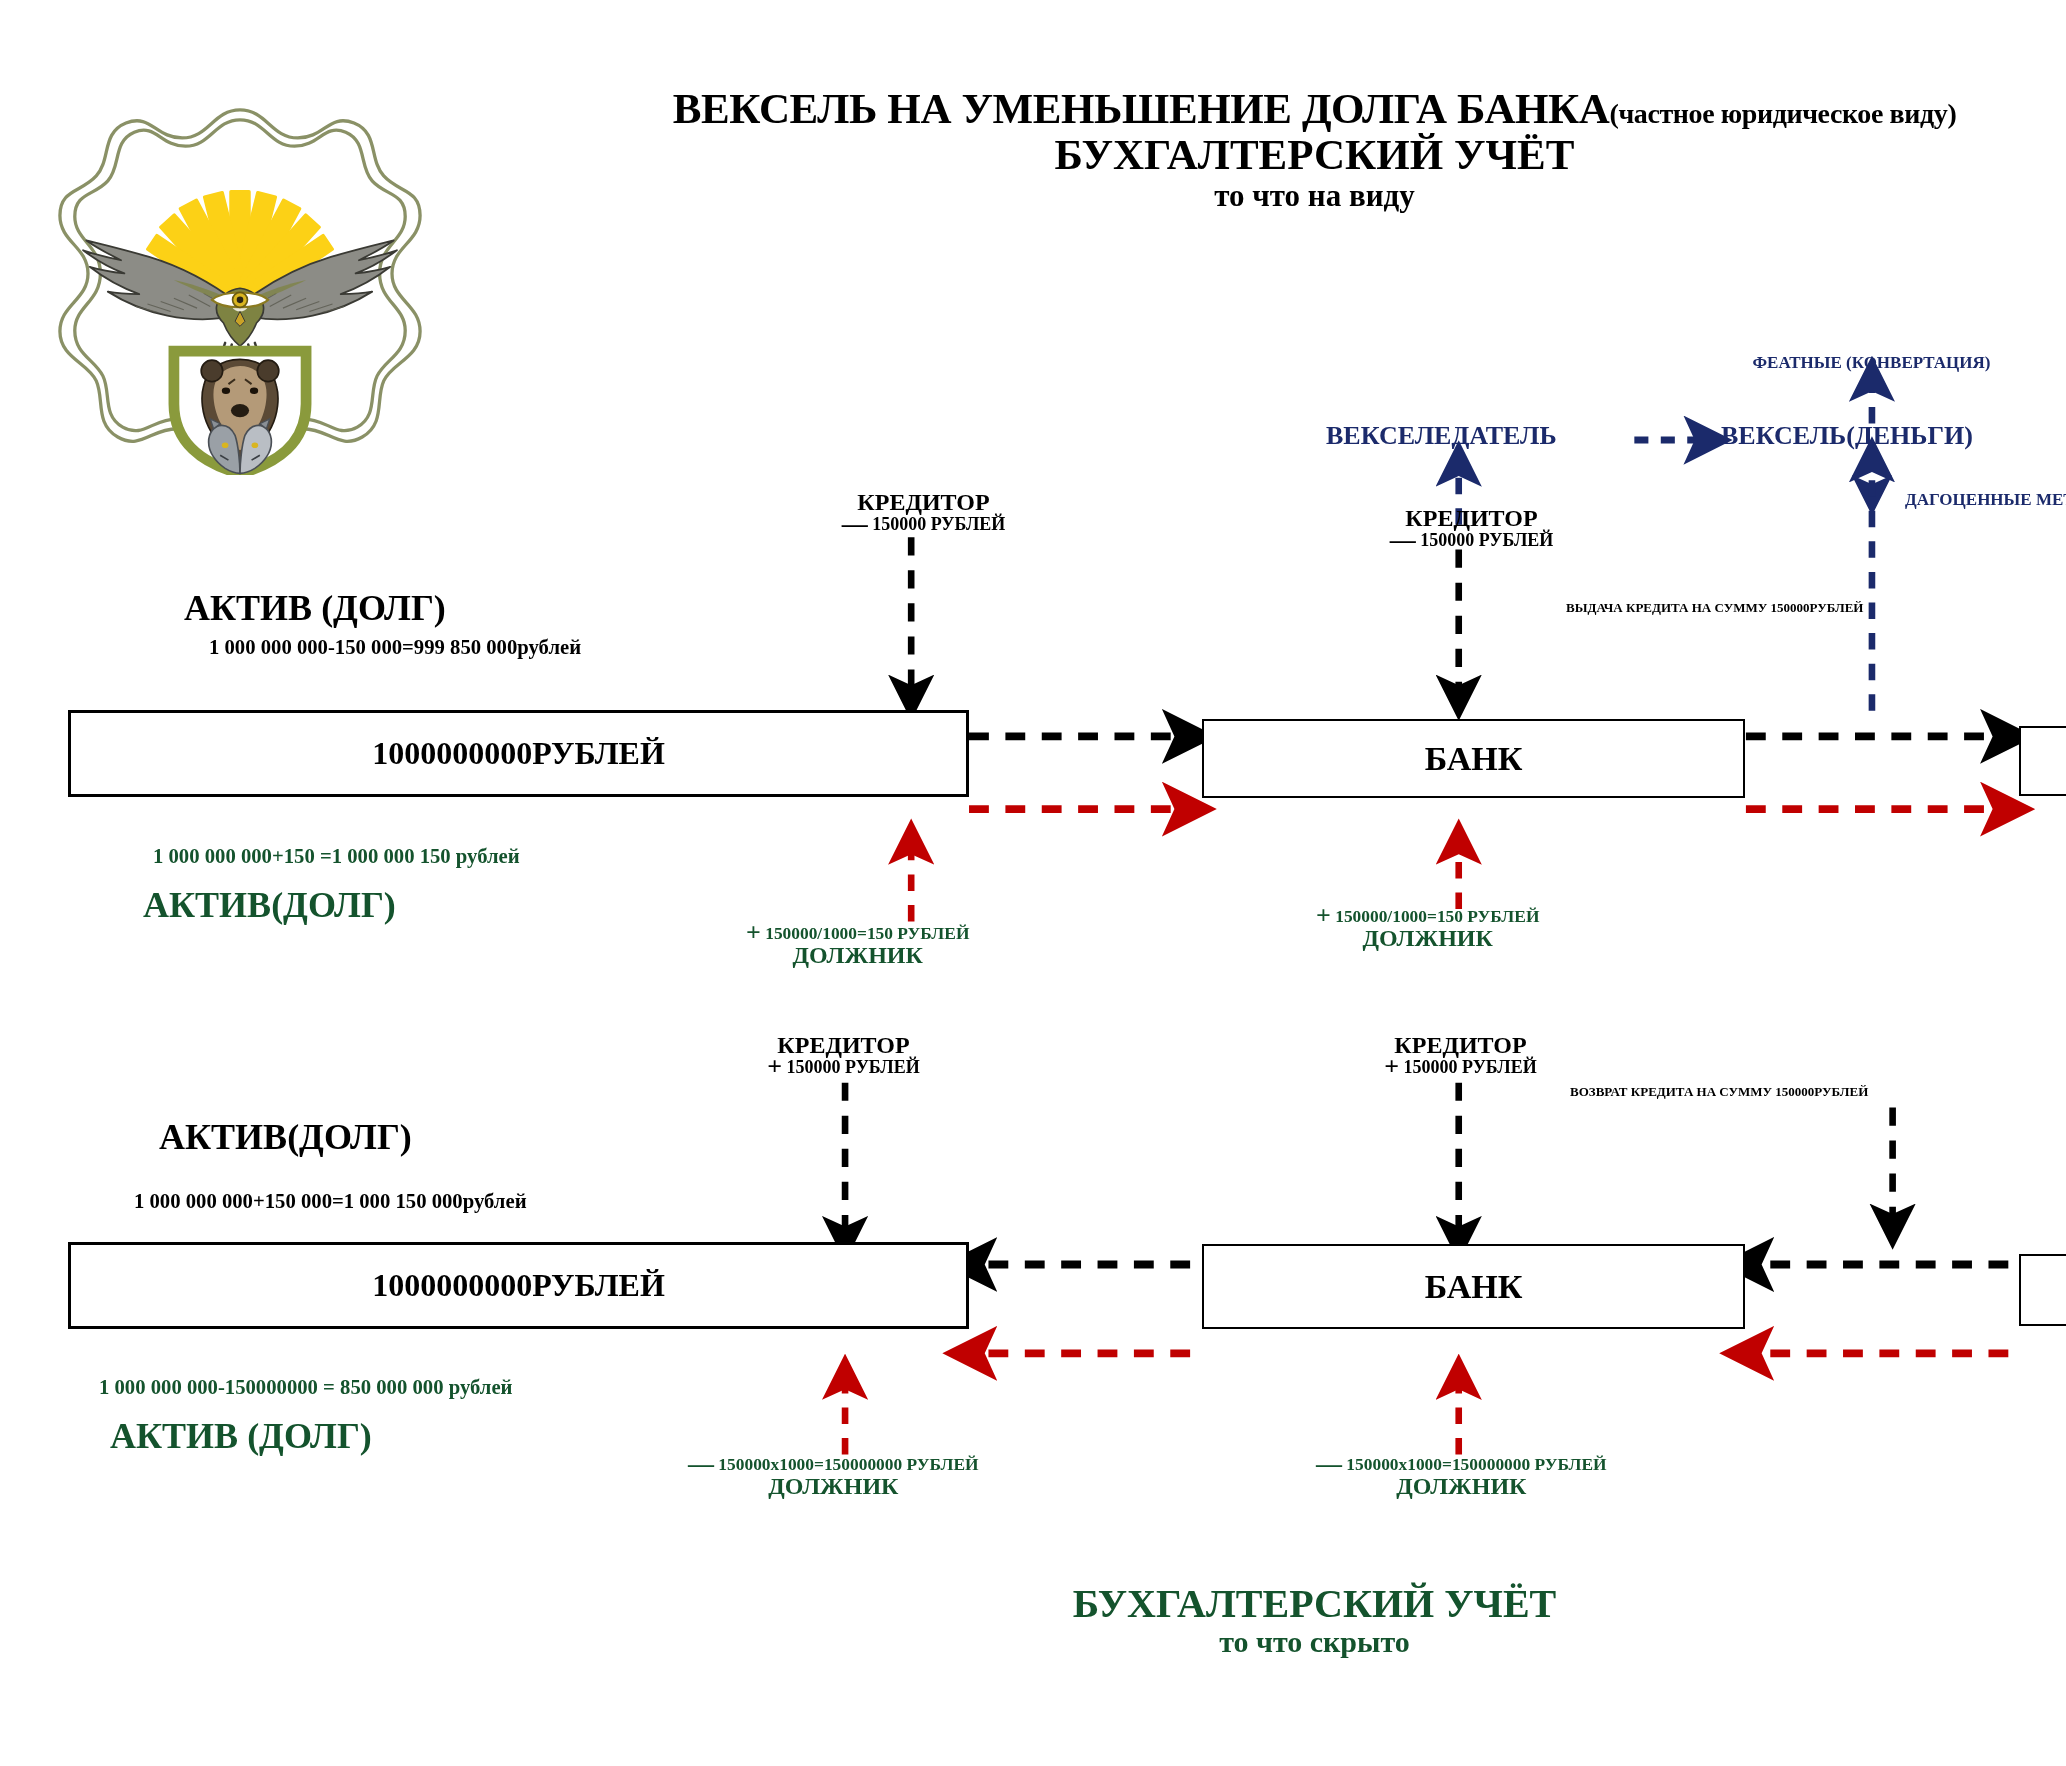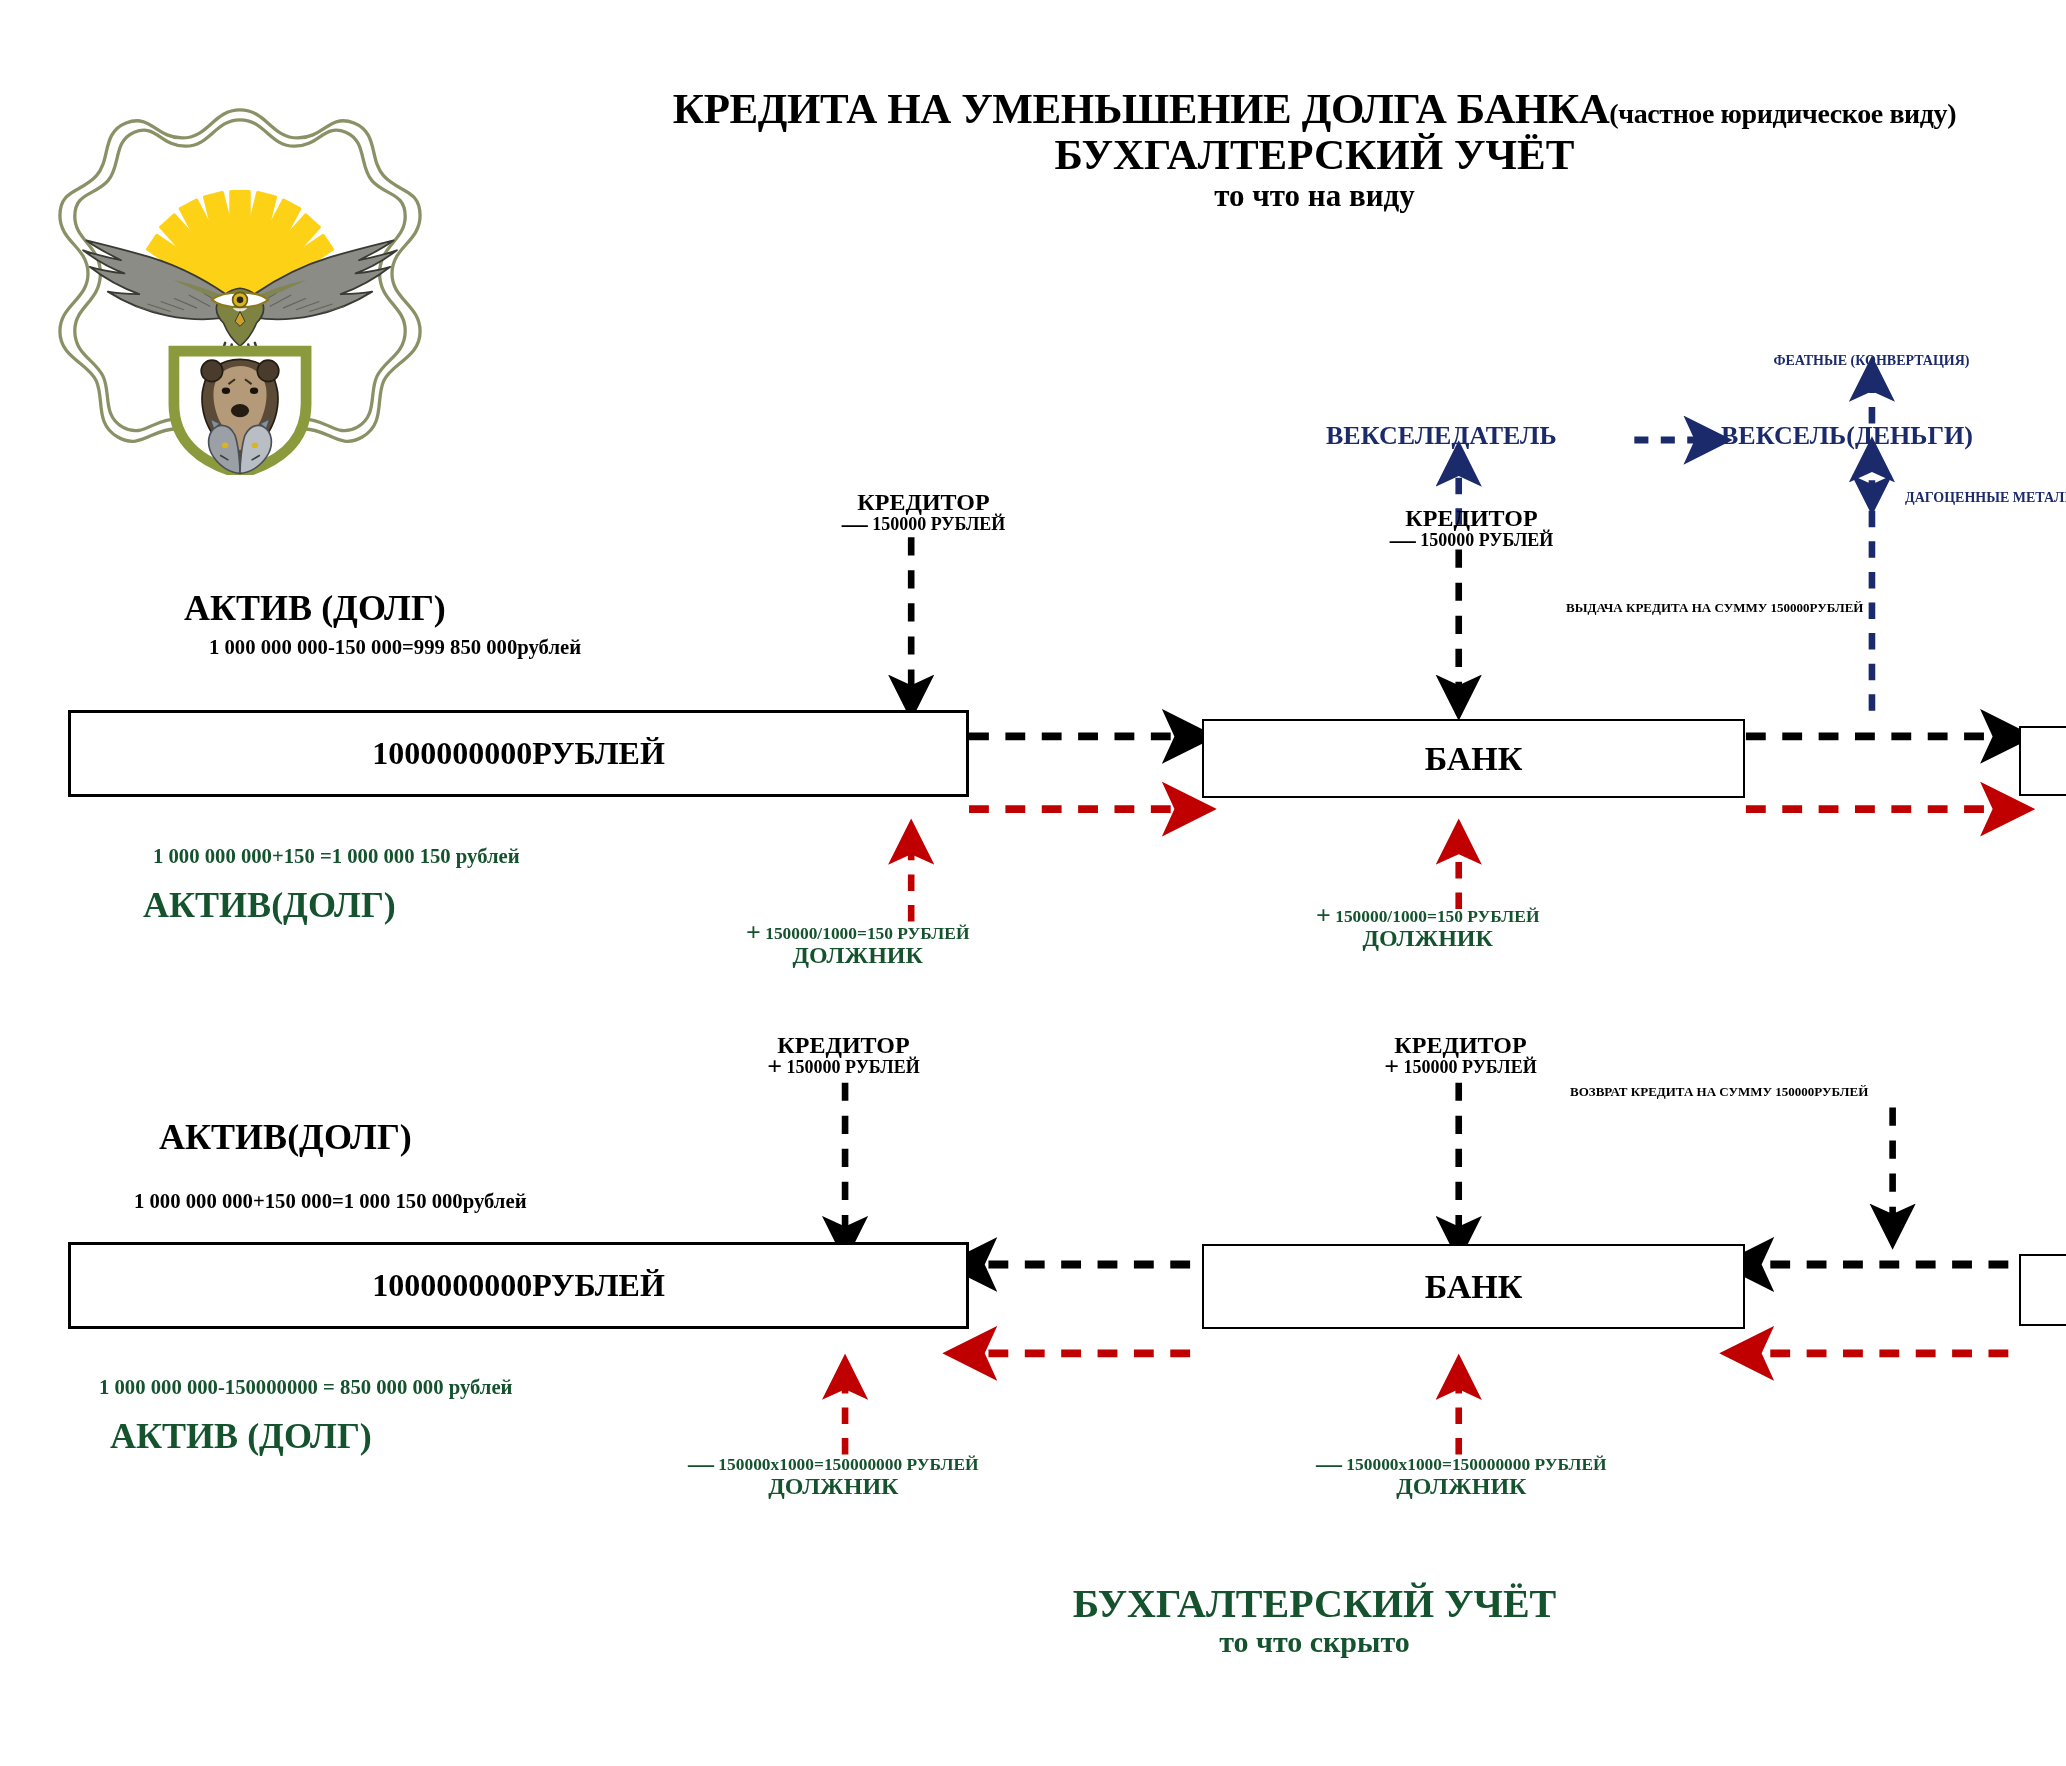--- a/index.html
+++ b/index.html
@@ -41,21 +41,21 @@
   .lbl-amt{font-size:18px;font-weight:bold;line-height:1.06;white-space:nowrap;}
   .lbl-sm{font-size:17.4px;font-weight:bold;line-height:1.08;white-space:nowrap;}
   .lbl-mid{font-size:13px;font-weight:bold;line-height:1.08;white-space:nowrap;}
   .aktiv{font-size:36px;font-weight:bold;white-space:nowrap;font-family:Liberation Serif, serif;}
   .aktiv-sub{font-size:20.7px;font-weight:bold;white-space:nowrap;}
   .sign{font-weight:bold;display:inline-block;}
   .sign-lg{font-size:26px;line-height:0.7;vertical-align:-1.7px;}
 
   
   .vk{font-size:26px;font-weight:bold;white-space:nowrap;}
-  .vk-sm{font-size:14px;font-weight:bold;white-space:nowrap;}
+  .vk-sm{font-size:17px;font-weight:bold;white-space:nowrap;}
 
   
   #arrows{left:0;top:0;width:2629px;height:1767px;pointer-events:none;}
 
   
   #bottom-title{left:0;top:1583px;width:2629px;text-align:center;}
   .bt1{font-size:40px;font-weight:bold;line-height:1.05;}
   .bt2{font-size:30px;font-weight:bold;line-height:1.12;}
 </style>
 </head>
@@ -195,21 +195,21 @@
       <path d="M198 404 L194 392 L206 398 Z" fill="#8a9096" stroke="#4a4f55" stroke-width="1.6"></path>
       <path d="M262 404 L266 392 L254 398 Z" fill="#8a9096" stroke="#4a4f55" stroke-width="1.6"></path>
       <ellipse cx="212" cy="424" rx="4" ry="3.4" fill="#d9b520"></ellipse>
       <ellipse cx="248" cy="424" rx="4" ry="3.4" fill="#d9b520"></ellipse>
       <path d="M206 436 L216 442 M254 436 L244 442" stroke="#3a3f44" stroke-width="2" fill="none"></path>
     </g>
   </svg>
 </div>
 
 <div class="abs" id="title-block">
-  <div class="t1 blk"><span>КРЕДИТА НА УМЕНЬШЕНИЕ ДОЛГА БАНКА</span><span class="paren">(частное юридическое виду)</span></div>
+  <div class="t1 blk"><span>ВЕКСЕЛЬ НА УМЕНЬШЕНИЕ ДОЛГА БАНКА</span><span class="paren">(частное юридическое виду)</span></div>
   <div class="t2 blk">БУХГАЛТЕРСКИЙ УЧЁТ</div>
   <div class="t3 blk">то что на виду</div>
 </div>
 
 <svg class="abs" id="arrows" viewBox="0 0 6362 4276">
   <defs>
     <marker id="mk-black" markerWidth="7" markerHeight="7" refX="3.6" refY="3.5" orient="auto">
       <path d="M0,0 L7,3.5 L0,7 L1.6,3.5 Z" fill="#000"></path>
     </marker>
     <marker id="mk-red" markerWidth="7" markerHeight="7" refX="3.6" refY="3.5" orient="auto">

